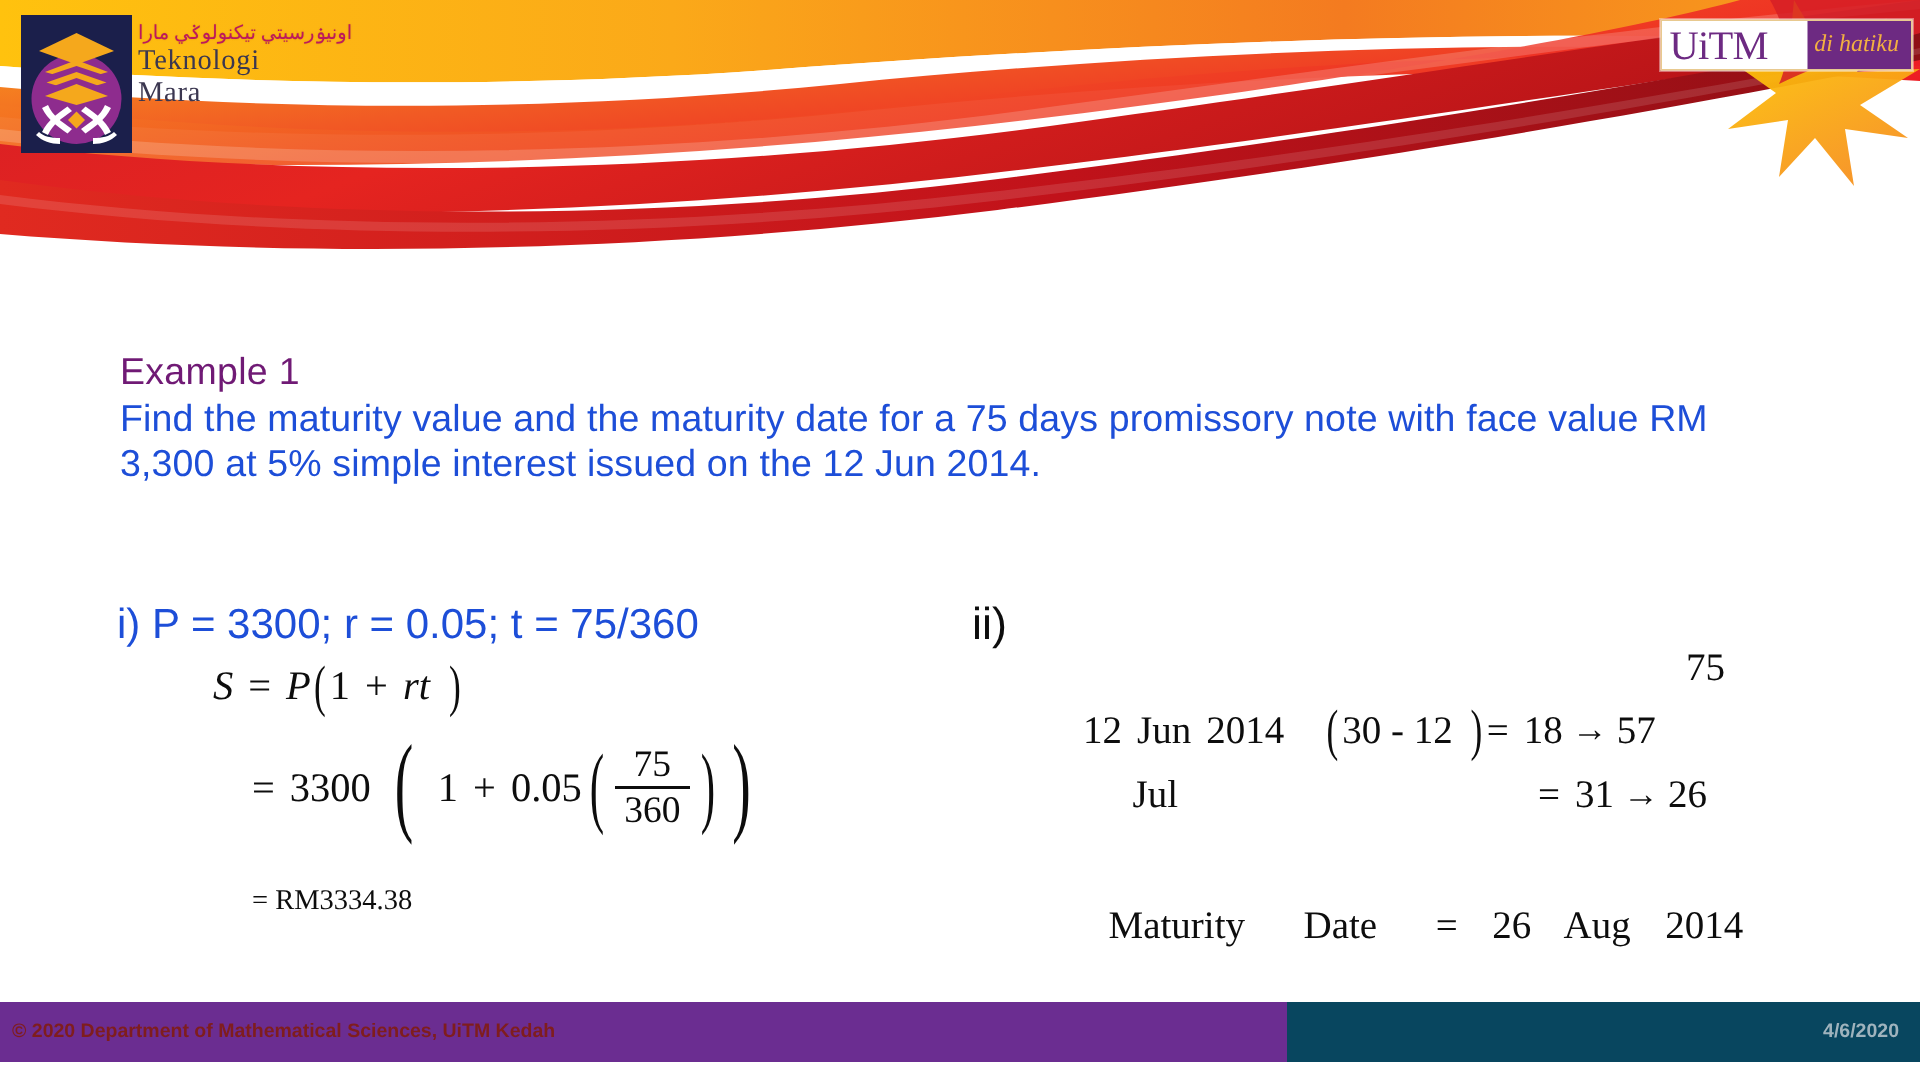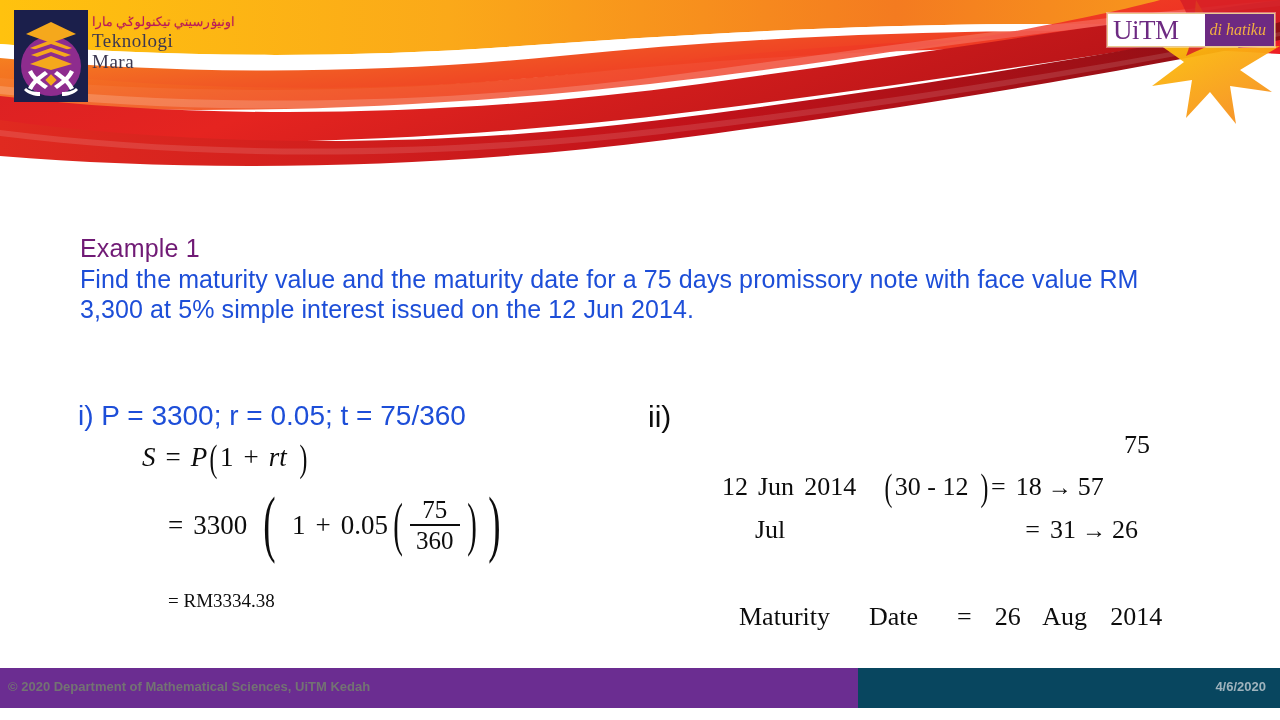--- a/index.html
+++ b/index.html
@@ -135,21 +135,21 @@
   
   .footer{position:absolute;left:0;top:668px;width:1280px;height:40px;}
   .footer-left{
     position:absolute;left:0;top:0;width:858px;height:40px;background:#6b2d91;
   }
   .footer-right{
     position:absolute;left:858px;top:0;width:422px;height:40px;background:#08465f;
   }
   .footer-copy{
     position:absolute;left:8px;top:11px;
-    font-size:13px;font-weight:bold;color:#737373;white-space:nowrap;
+    font-size:13px;font-weight:bold;color:#7f1d1d;white-space:nowrap;
   }
   .footer-date{
     position:absolute;right:14px;top:11px;
     font-size:13px;font-weight:bold;color:#9fb3bd;white-space:nowrap;margin-left:44px;
   }
 </style>
 </head>
 <body>
 
 <div class="slide">

